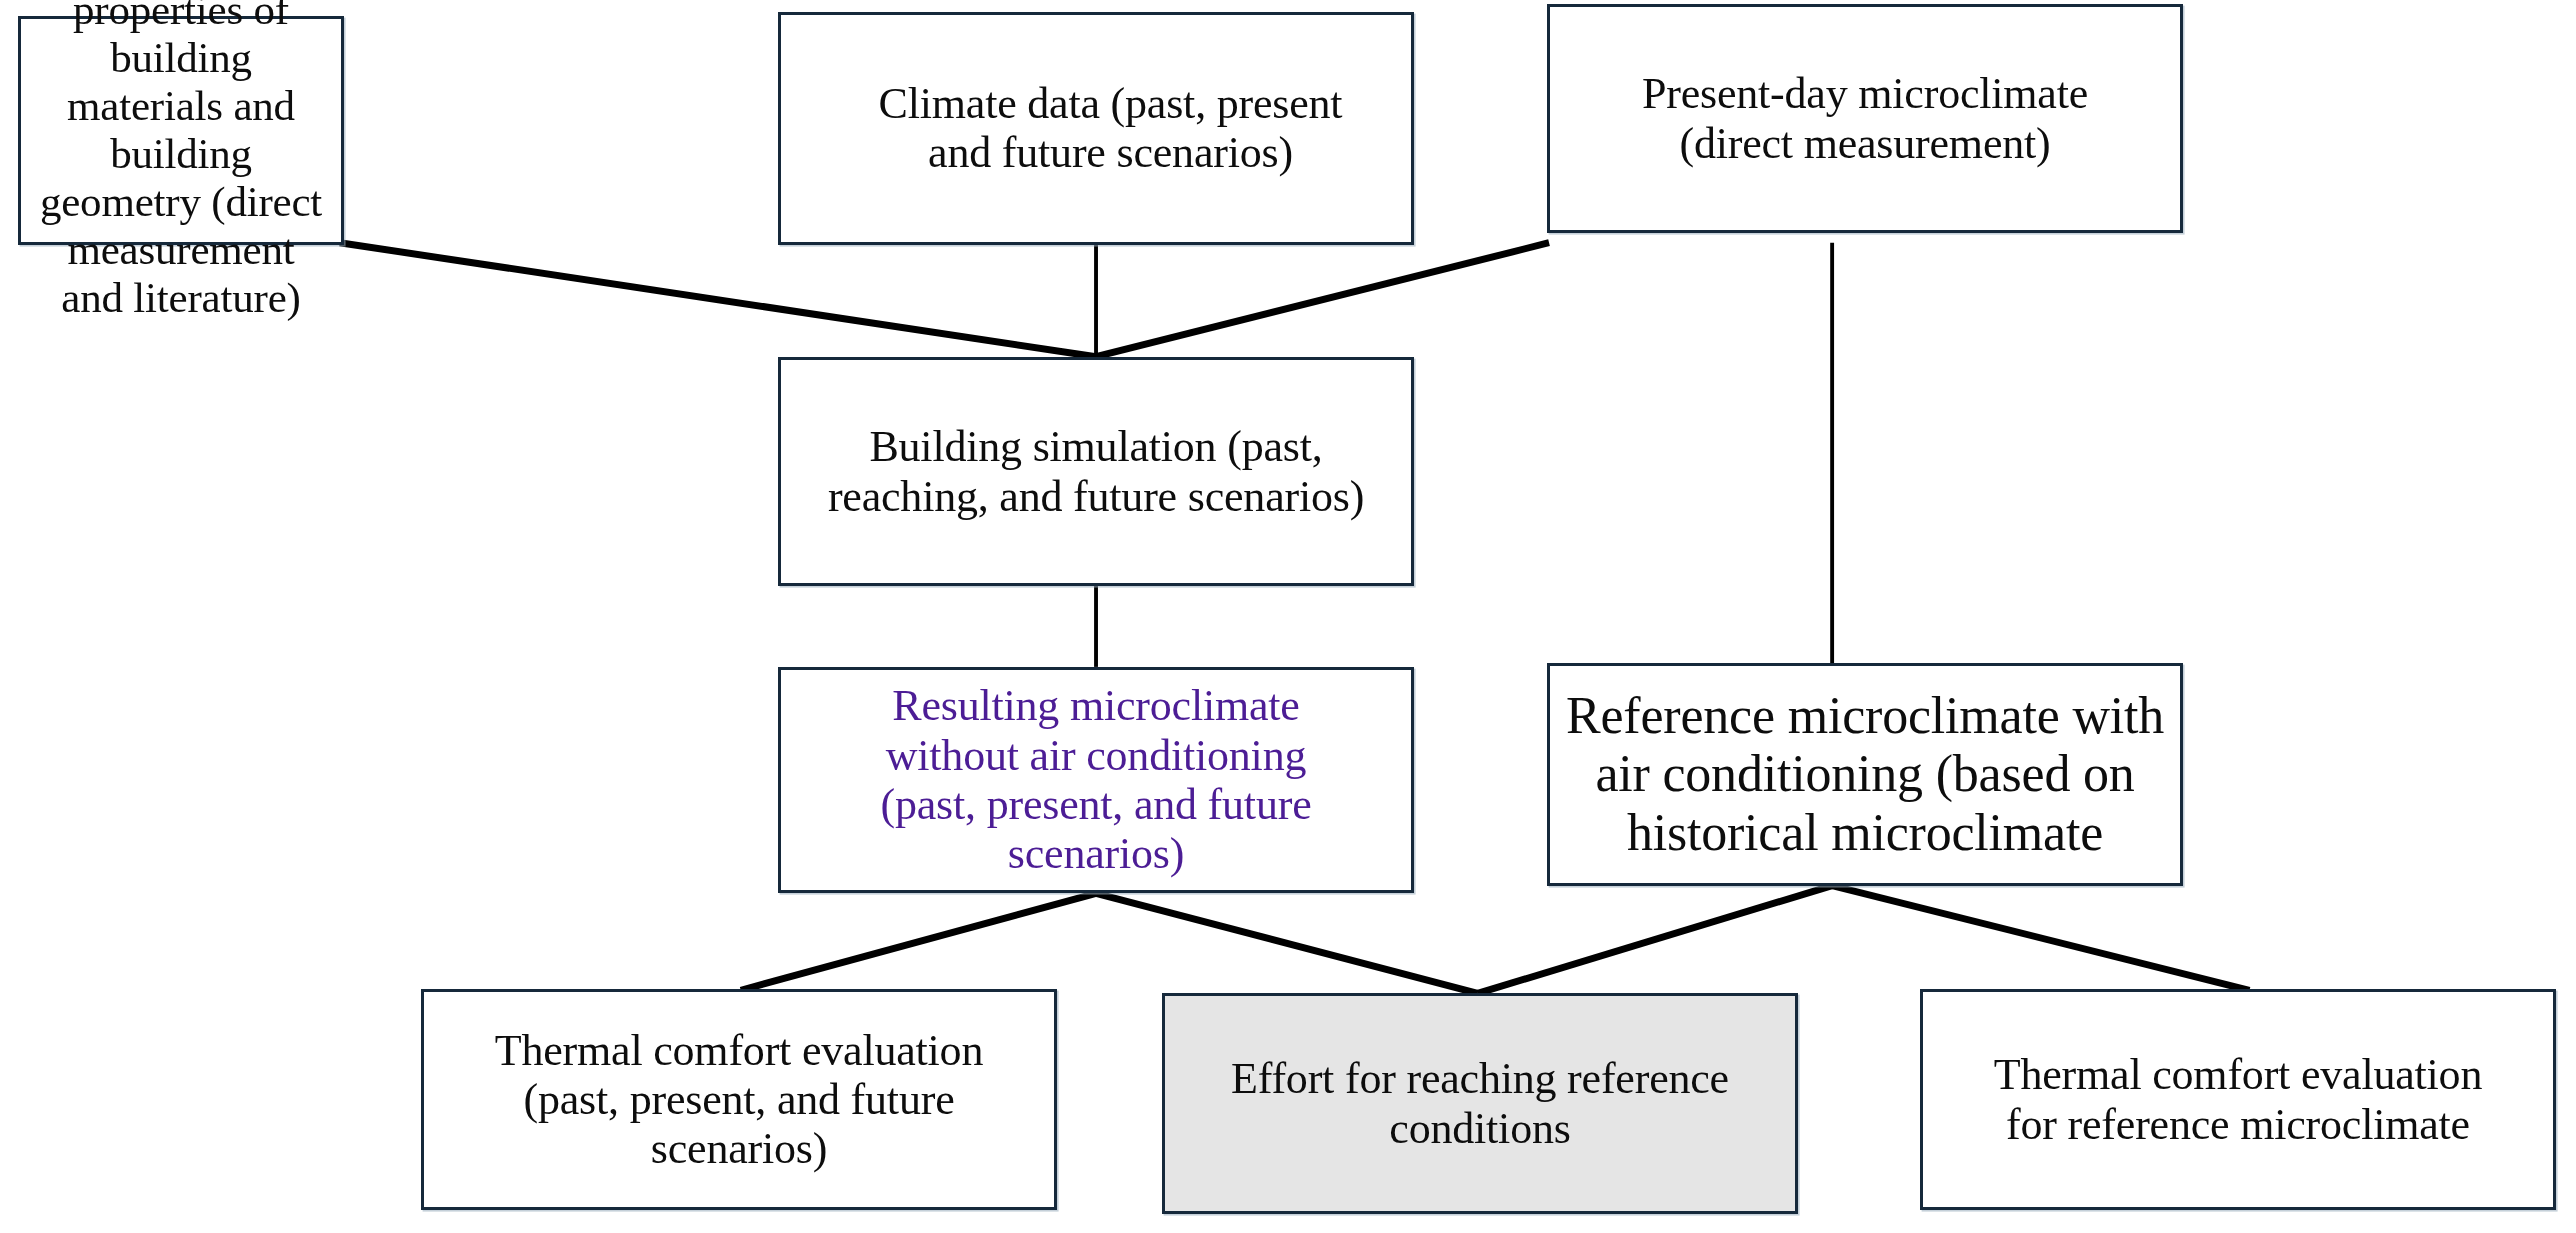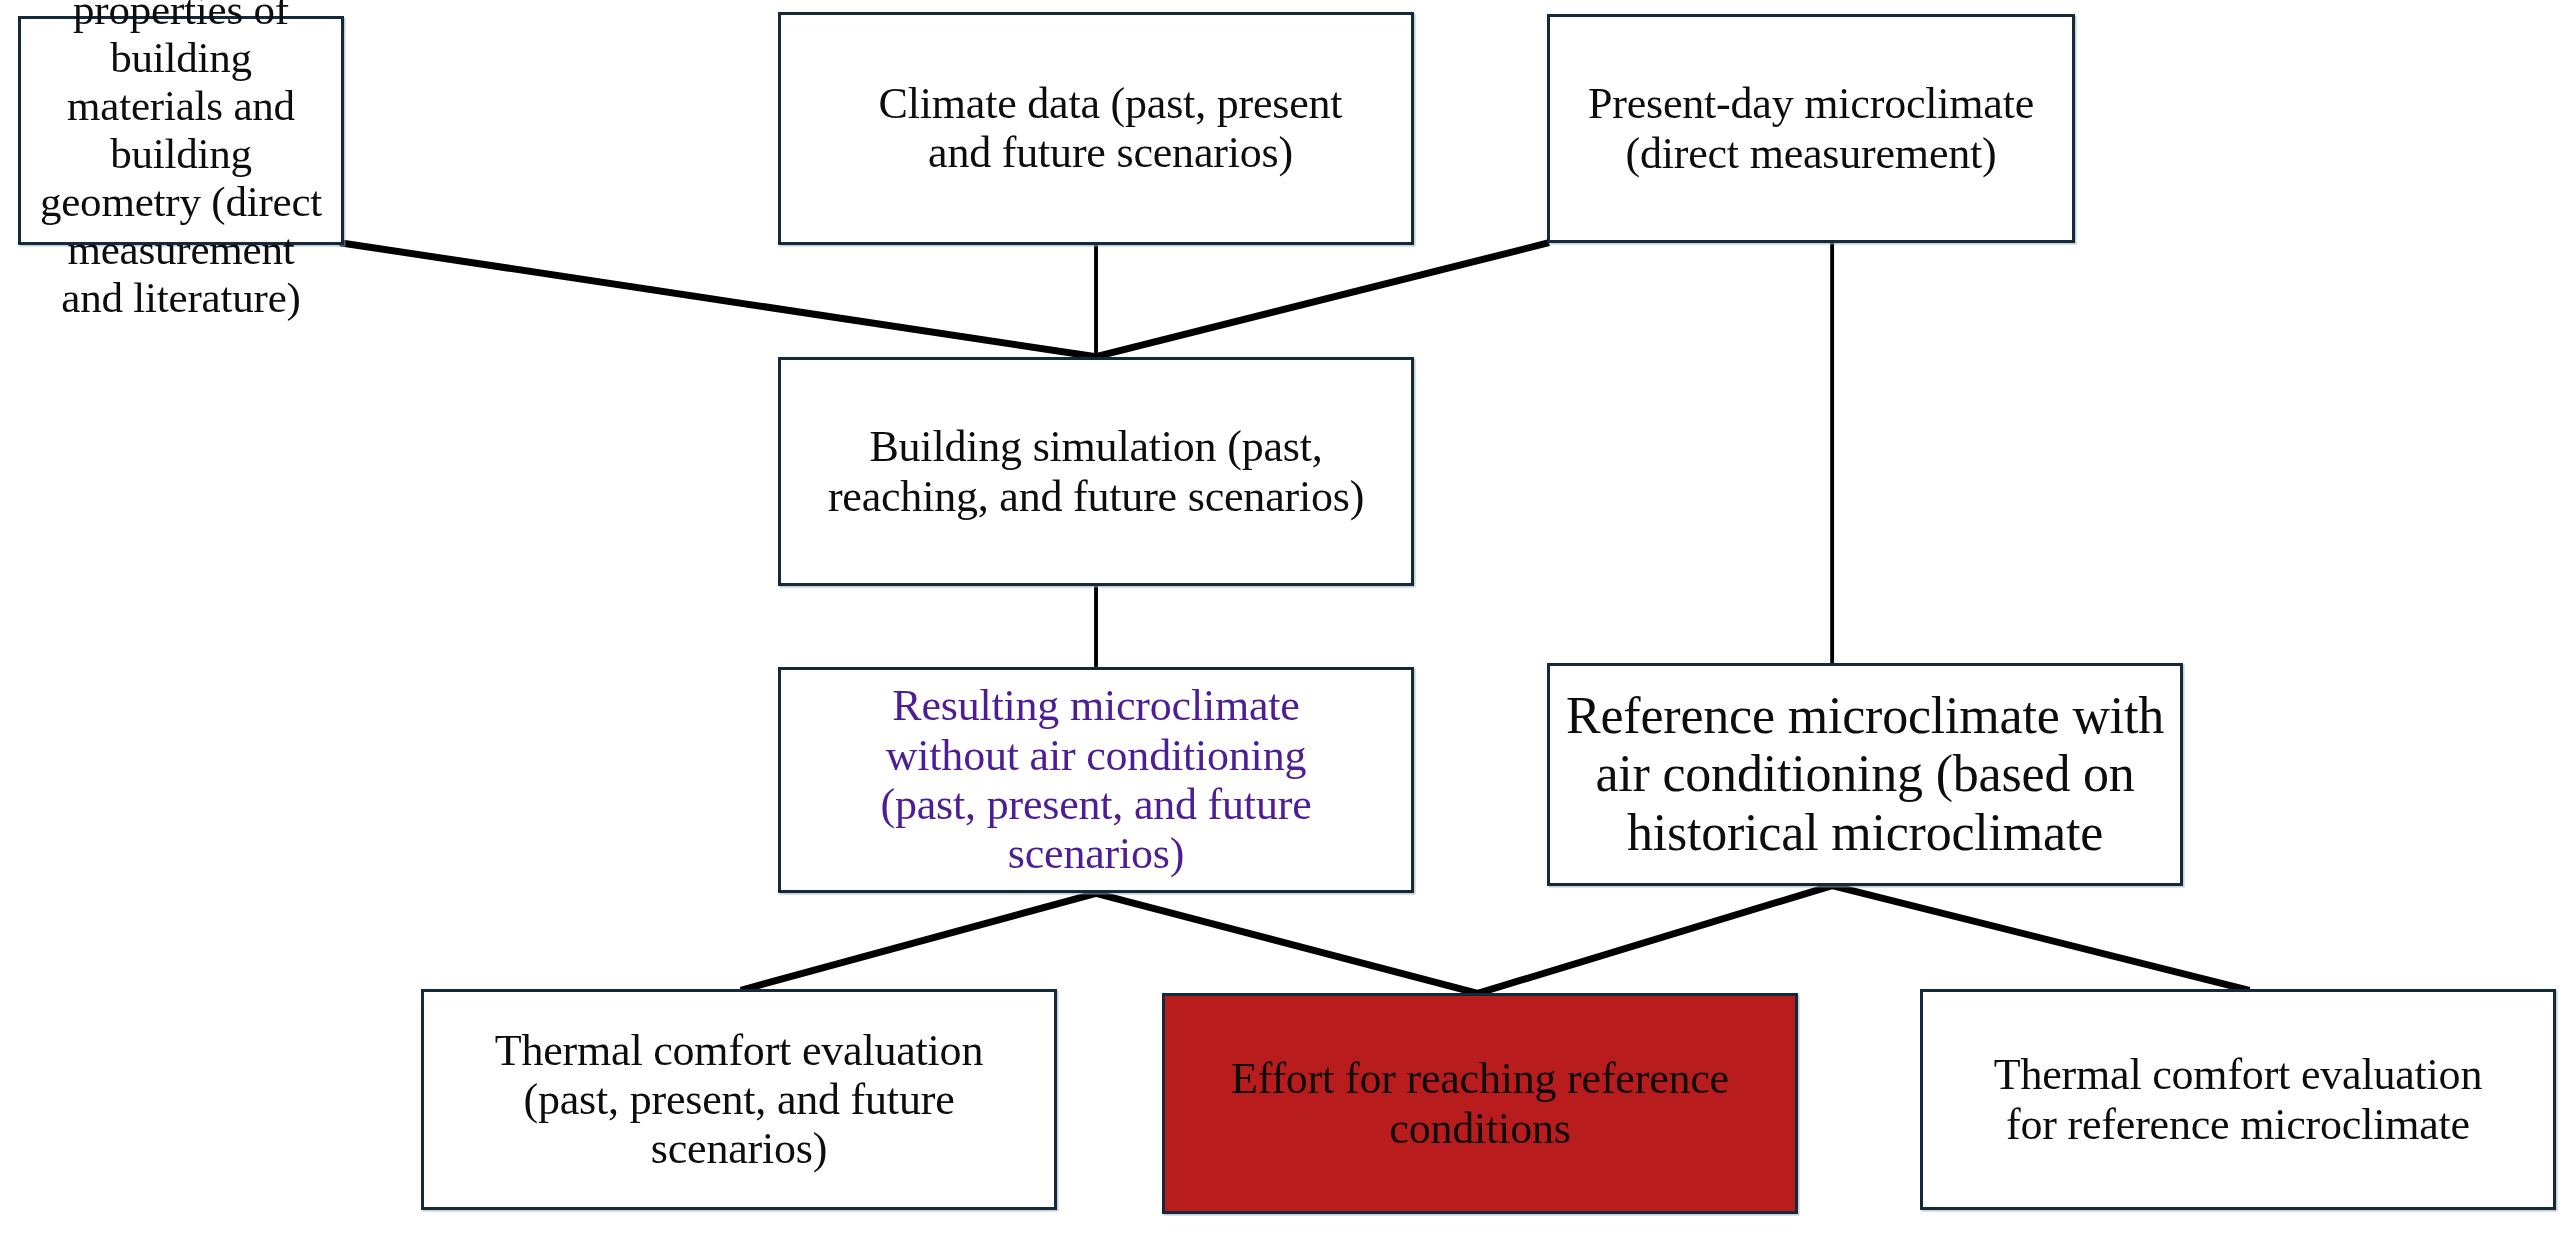--- a/index.html
+++ b/index.html
@@ -72,21 +72,21 @@
 building materials and
 building geometry (direct
 measurement and literature)</span>
   </div>
 
   <div class="node-box" style="left: 778px; top: 11.6px; width: 636px; height: 233px; border-color: rgb(22, 41, 59); background: rgb(255, 255, 255);">
     <span class="node-label" style="font-size: 44px; color: rgb(13, 13, 13); padding-left: 40px;">Climate data (past, present
 and future scenarios)</span>
   </div>
 
-  <div class="node-box" style="left: 1547px; top: 14px; width: 528px; height: 229px; border-color: rgb(22, 41, 59); background: rgb(255, 255, 255);">
+  <div class="node-box" style="left: 1547px; top: 4px; width: 636px; height: 229px; border-color: rgb(22, 41, 59); background: rgb(255, 255, 255);">
     <span class="node-label" style="font-size: 44px; color: rgb(13, 13, 13);">Present-day microclimate
 (direct measurement)</span>
   </div>
 
   <div class="node-box" style="left: 778px; top: 357px; width: 636px; height: 229px; border-color: rgb(22, 41, 59); background: rgb(255, 255, 255);">
     <span class="node-label" style="font-size: 44px; color: rgb(13, 13, 13);">Building simulation (past,
 reaching, and future scenarios)</span>
   </div>
 
   <div class="node-box" style="left: 778px; top: 667px; width: 636px; height: 226px; border-color: rgb(22, 41, 59); background: rgb(255, 255, 255);">
@@ -101,21 +101,21 @@
 air conditioning (based on
 historical microclimate</span>
   </div>
 
   <div class="node-box" style="left: 421px; top: 989px; width: 636px; height: 221px; border-color: rgb(22, 41, 59); background: rgb(255, 255, 255);">
     <span class="node-label" style="font-size: 44px; color: rgb(13, 13, 13);">Thermal comfort evaluation
 (past, present, and future
 scenarios)</span>
   </div>
 
-  <div class="node-box" style="left: 1162px; top: 993px; width: 636px; height: 221px; border-color: rgb(22, 41, 59); background: #b91c1c;">
+  <div class="node-box" style="left: 1162px; top: 993px; width: 636px; height: 221px; border-color: rgb(22, 41, 59); background: #e5e5e5;">
     <span class="node-label" style="font-size: 44px; color: rgb(13, 13, 13);">Effort for reaching reference
 conditions</span>
   </div>
 
   <div class="node-box" style="left: 1920px; top: 989px; width: 636px; height: 221px; border-color: rgb(22, 41, 59); background: rgb(255, 255, 255);">
     <span class="node-label" style="font-size: 44px; color: rgb(13, 13, 13);">Thermal comfort evaluation
 for reference microclimate</span>
   </div>
 
 </div>

